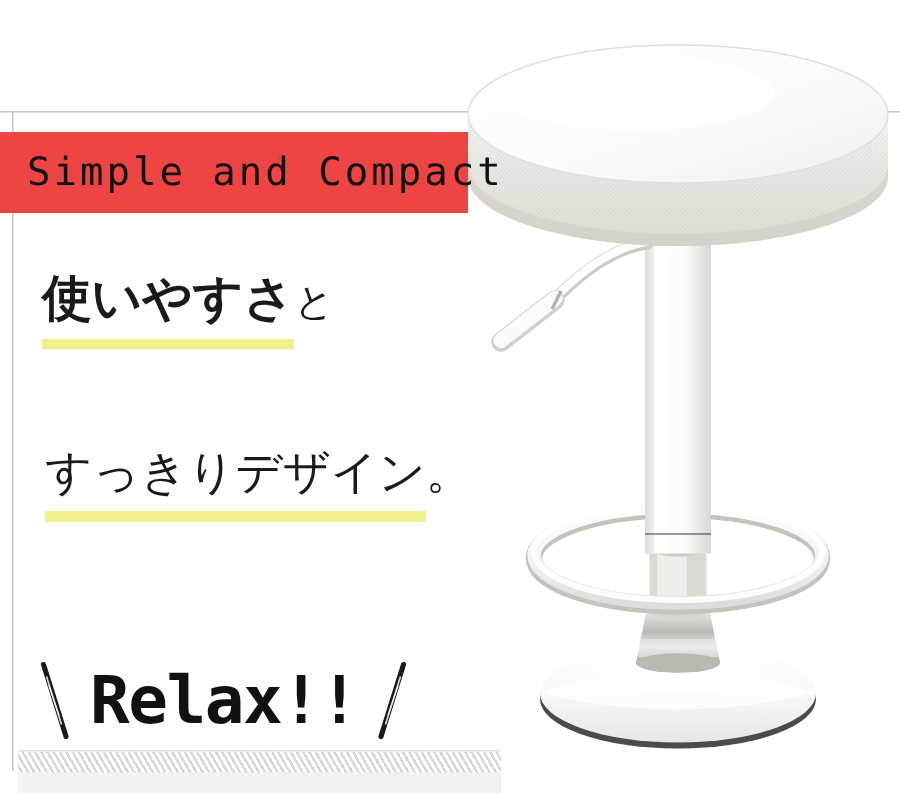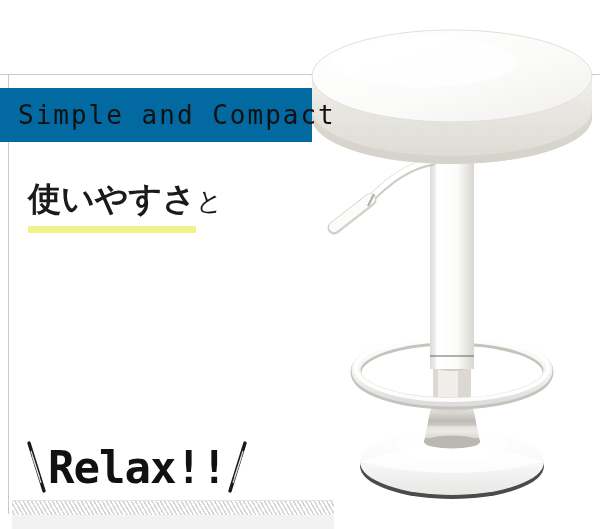--- a/index.html
+++ b/index.html
@@ -35,21 +35,21 @@
     background: #c9c9c9;
   }
 
   
   .banner {
     position: absolute;
     left: 0;
     top: 88px;
     width: 312px;
     height: 54px;
-    background: #0369a1;
+    background: #ef4444;
     display: flex;
     align-items: center;
   }
   .banner-text {
     font-family: "DejaVu Sans Mono", "Liberation Mono", monospace;
     font-size: 26px;
     letter-spacing: 2px;
     color: #111111;
     padding-left: 18px;
     white-space: nowrap;
@@ -103,20 +103,21 @@
   .relax-row {
     position: absolute;
     left: 0;
     top: 436px;
     width: 340px;
     height: 62px;
     display: flex;
     align-items: center;
     padding-left: 26px;
     box-sizing: border-box;
+    gap: 12px;
   }
   .relax-text {
     font-family: "DejaVu Sans Mono", "Liberation Mono", monospace;
     font-size: 44px;
     font-weight: bold;
     color: #111111;
     letter-spacing: -1px;
     white-space: nowrap;
   }
   .slash {
@@ -270,20 +271,23 @@
     <span class="banner-text">Simple and Compact</span>
   </div>
 
   <div class="jp-block">
 
     <p class="jp-line l1">
       <span class="big hl">使いやすさ</span><span class="mid">と</span>
     </p>
 
 
+    <p class="jp-line l3">
+      <span class="plain hl">すっきりデザイン</span><span class="plain">。</span>
+    </p>
   </div>
 
   <div class="relax-row">
     <span class="slash">
       <svg width="22" height="56" viewBox="0 0 22 56" xmlns="http://www.w3.org/2000/svg">
         <path d="M3 4 L18 52" stroke="#1a1a1a" stroke-width="3.4" fill="none" stroke-linecap="round"></path>
         <path d="M5 12 L15 44" stroke="#ffffff" stroke-width="1.1" fill="none" opacity="0.85"></path>
         <path d="M6.5 18 L13.5 38" stroke="#ffffff" stroke-width="0.8" fill="none" opacity="0.7"></path>
       </svg>
     </span>

